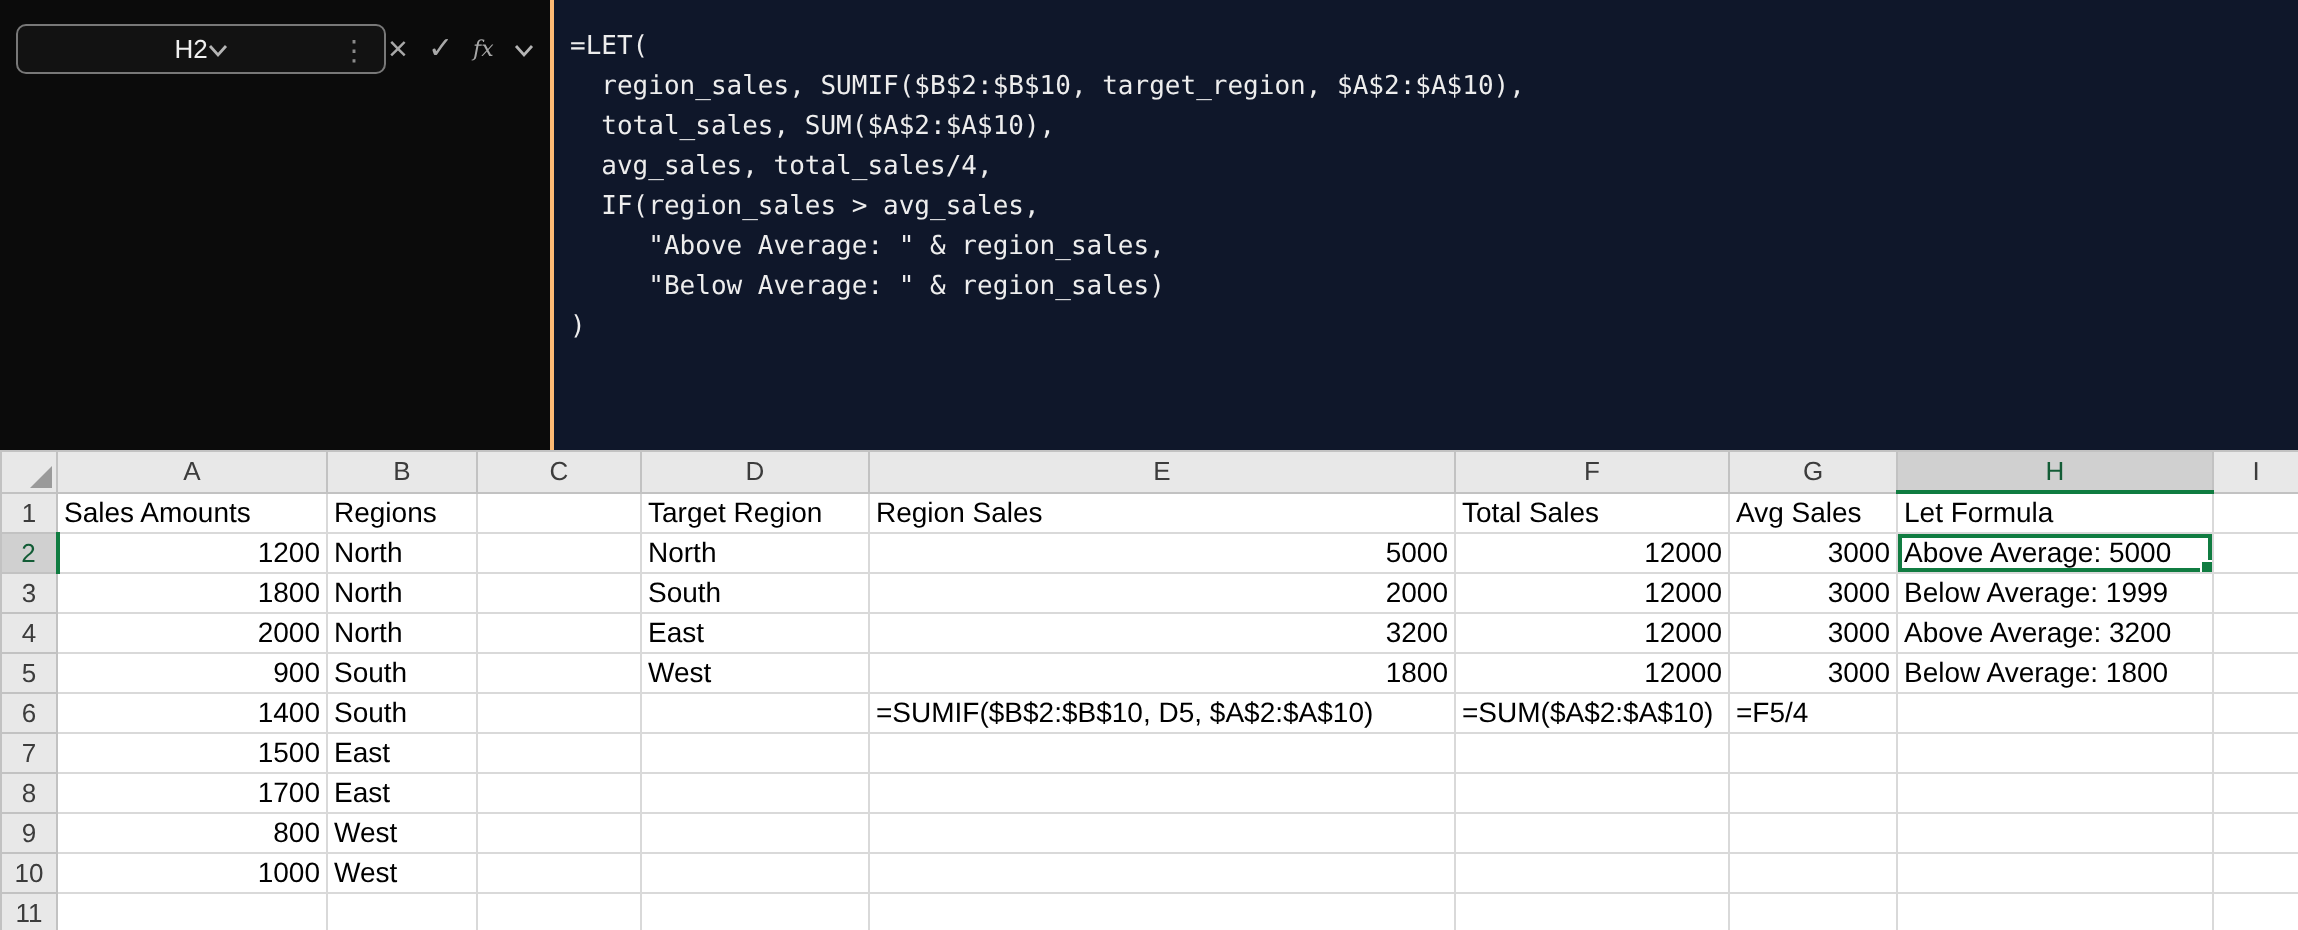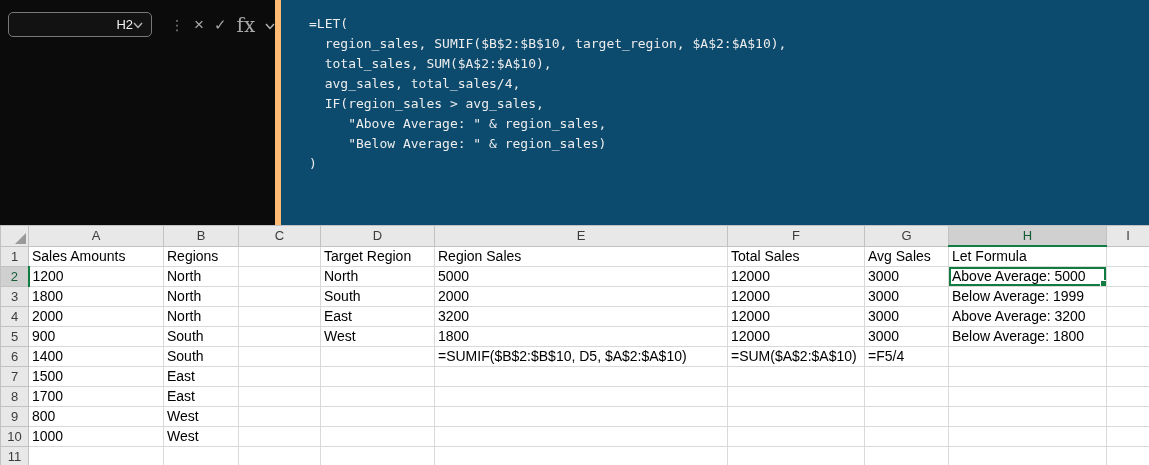--- a/index.html
+++ b/index.html
@@ -15,41 +15,41 @@
     position: relative;
     width: 1149px; height: 225px;
     background: #0b0b0b;
   }
   .fb-left {
     position: absolute; left: 0; top: 0; bottom: 0; width: 275px;
     background: #0b0b0b;
   }
   .name-box {
     position: absolute; left: 8px; top: 12px;
-    width: 144px; height: 25px;
+    width: 185px; height: 25px;
     border: 1px solid #787878; border-radius: 5px;
     background: #121212; color: #f0f0f0;
-    display: flex; align-items: center; justify-content: flex-end;
+    display: flex; align-items: center; justify-content: center;
     padding: 0 8px; font-size: 13px; cursor: pointer;
   }
   .fb-icons {
     position: absolute; left: 170px; top: 12px; height: 25px;
     display: flex; align-items: center; gap: 10px;
     color: #a8a8a8;
   }
   .fb-dots { font-size: 14px; color: #8a8a8a; }
   .fb-ico  { font-size: 15px; cursor: pointer; line-height: 1; }
   .fb-ico.cancel { font-size: 17px; }
-  .fb-ico.fx { font-family: "DejaVu Serif", serif; font-size: 20px; }
+  .fb-ico.fx { font-family: "DejaVu Serif", serif; font-style: italic; font-size: 11px; }
   .chev { display: inline-block; }
   .fb-input {
     position: absolute; left: 275px; top: 0; right: 0; bottom: 0;
-    background: #0c4a6e;
-    border-left: 6px solid #fdba74;
-    padding: 14px 0 0 28px;
+    background: #0f172a;
+    border-left: 2px solid #fdba74;
+    padding: 14px 0 0 8px;
     cursor: text;
   }
   .fb-line {
     font-family: "DejaVu Sans Mono", monospace;
     font-size: 13px; line-height: 20px;
     color: #ededed; white-space: pre;
   }
 
   
   .grid-wrap {
@@ -83,21 +83,21 @@
     border-style: solid; border-width: 0 0 11px 11px;
     border-color: transparent transparent #9a9a9a transparent;
   }
   
   td.cell {
     border: 1px solid #d9d9d9;
     font-size: 14px; color: #000;
     height: 19.5px; line-height: 19px;
     text-align: left; background: #fff; cursor: cell;
   }
-  td.cell.num { text-align: left; }
+  td.cell.num { text-align: right; }
   td.cell.hdr { font-weight: normal; }
   td.cell.sel {
     position: relative;
     box-shadow: inset 0 0 0 2px #107C41;
     margin-left: 40px;
   }
   td.cell.sel::after {
     content: ""; position: absolute; right: -1px; bottom: -1px;
     width: 5px; height: 5px; background: #107C41;
     border: 1px solid #fff;

